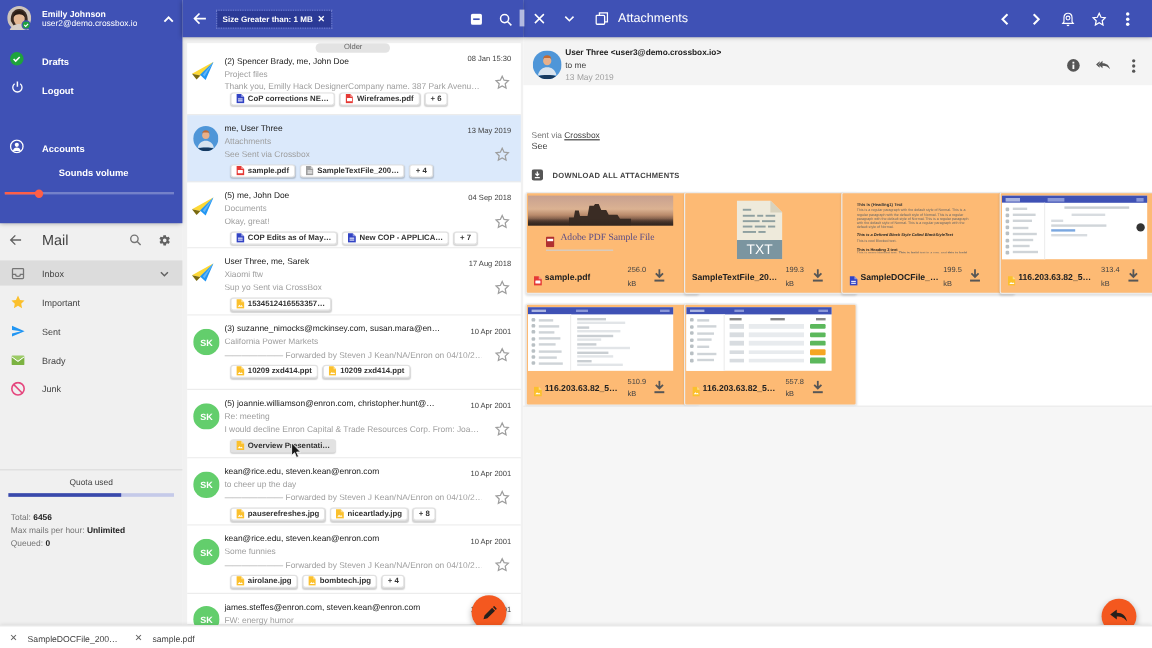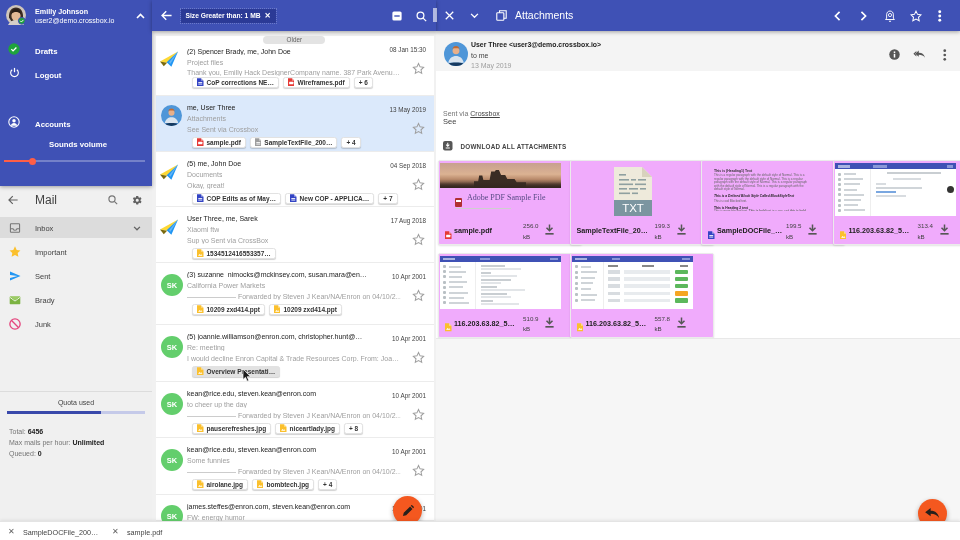--- a/index.html
+++ b/index.html
@@ -27,21 +27,21 @@
 .ls{position:absolute;left:31px;font-size:7px;color:#9e9e9e;white-space:nowrap;max-width:214px;overflow:hidden;}
 .ld{position:absolute;right:8px;top:10px;font-size:6.3px;color:#424242;}
 .chips{position:absolute;left:36px;top:40.5px;display:flex;gap:4px;}
 .chip{height:11px;background:#fff;border:1px solid #e2e2e2;border-radius:2.5px;box-shadow:0 1px 1px rgba(0,0,0,.18);font-size:6.5px;font-weight:bold;color:#333;line-height:9px;padding:0 4px;white-space:nowrap;display:flex;align-items:center;gap:3px;}
 .star{position:absolute;right:9px;top:26px;}
 
 #panel{position:absolute;left:436px;top:0;width:524px;height:521px;background:#fff;}
 #phead{position:absolute;left:0;top:0;width:524px;height:31px;background:#3f51b5;box-shadow:0 1px 4px rgba(0,0,0,.35);z-index:3;}
 #ptitle{position:absolute;left:79px;top:9px;color:#fff;font-size:10.5px;}
 #mhead{position:absolute;left:0;top:31px;width:524px;height:40px;background:#f4f4f4;}
-.card{position:absolute;width:144px;height:85px;background:#f0abfc;border:1px solid #ebebeb;border-radius:2px;box-shadow:0 1px 2px rgba(0,0,0,.12);}
+.card{position:absolute;width:144px;height:85px;background:#fdba74;border:1px solid #ebebeb;border-radius:2px;box-shadow:0 1px 2px rgba(0,0,0,.12);}
 .cfoot{position:absolute;left:0;top:55px;width:121px;height:28px;}
 .cname{position:absolute;top:10px;font-size:7.2px;font-weight:bold;color:#212121;white-space:nowrap;overflow:hidden;max-width:70px;}
 .csize{position:absolute;left:84px;top:5px;font-size:6.2px;color:#424242;line-height:10.5px;}
 
 #bbar{position:absolute;left:0;top:521px;width:960px;height:19px;background:#fff;border-top:1px solid #e4e4e4;box-shadow:0 -1px 3px rgba(0,0,0,.08);z-index:9;}
 #bbar .x{position:absolute;top:5px;font-size:8px;color:#616161;}
 #bbar .n{position:absolute;top:6px;font-size:7.2px;color:#424242;}
 </style>
 </head>
 <body>

